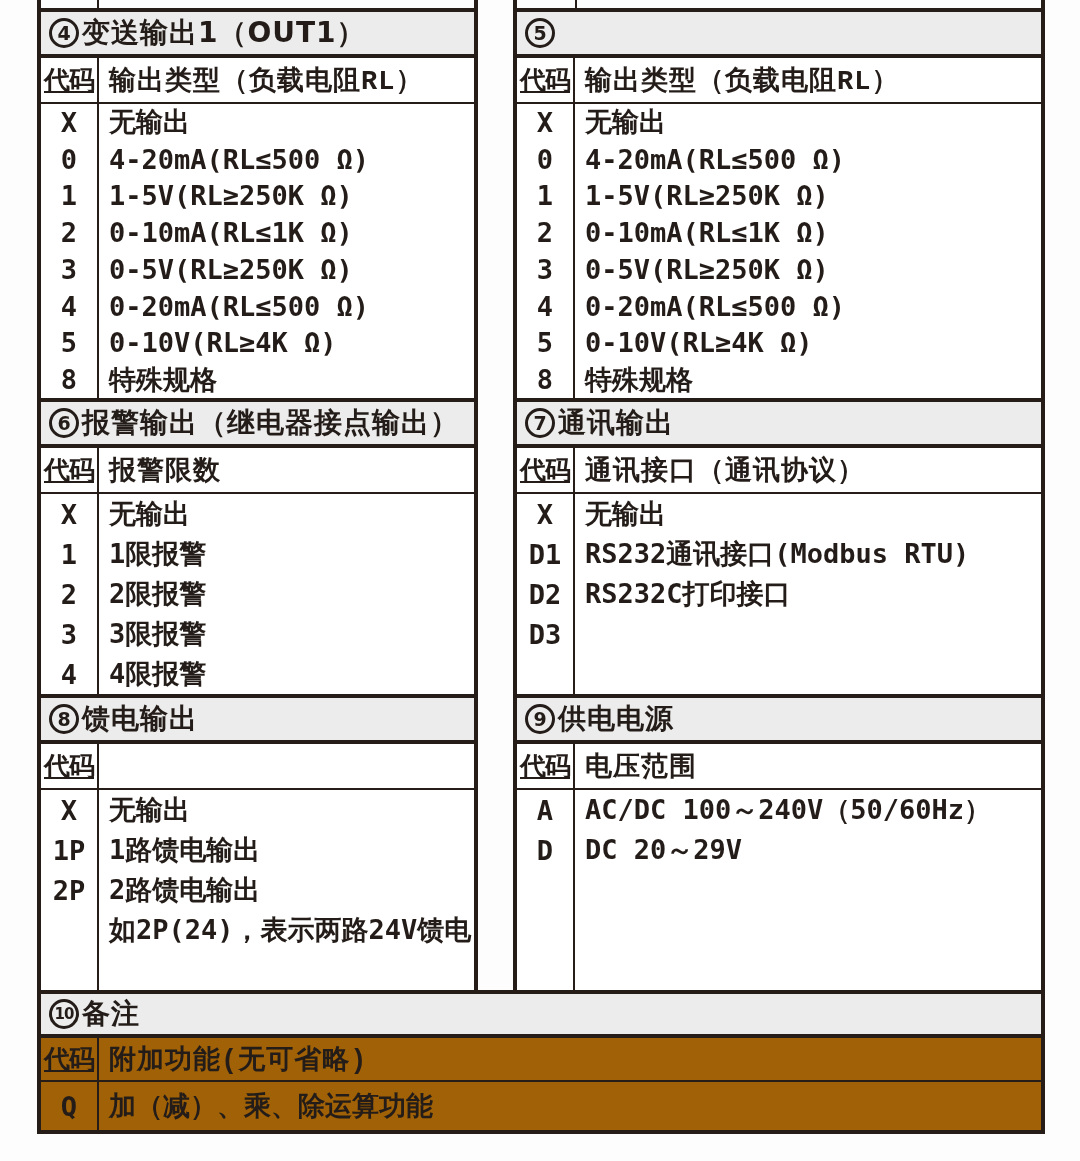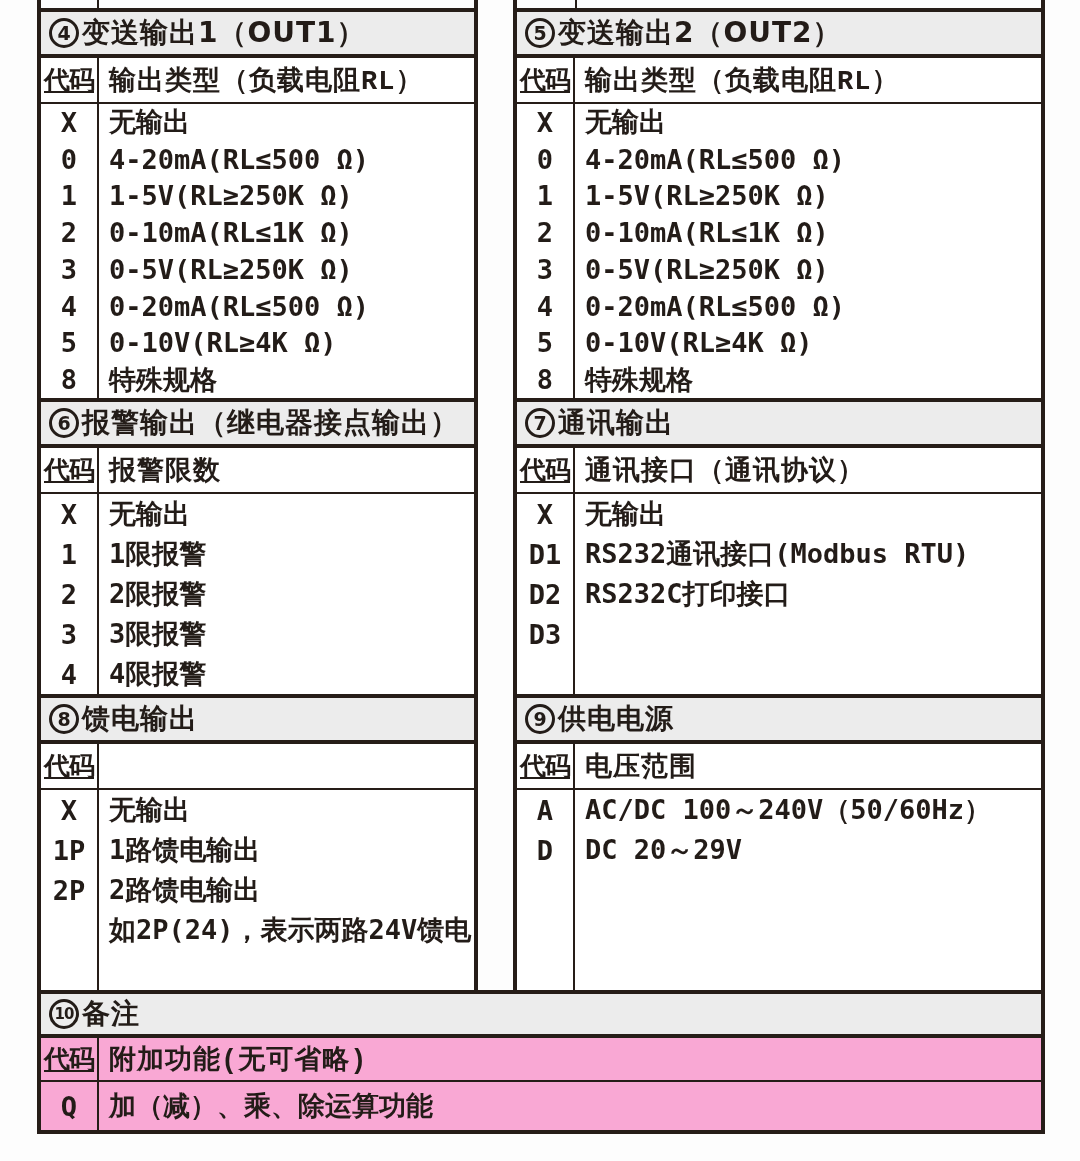--- a/index.html
+++ b/index.html
@@ -46,21 +46,21 @@
   .desc-h { flex:1; display:flex; align-items:center; padding-left:10px; white-space:nowrap; overflow:hidden; letter-spacing:1px;font-family:Liberation Mono, monospace; }
 
   .body { display:flex; }
   .p0 .body { height:294px; --lh:36.75px; }
   .p1 .body, .p2 .body { height:200px; --lh:40px; }
   .codes { width:58px; border-right:2px solid var(--bd); }
   .descs { flex:1; padding-left:10px; overflow:hidden;border-radius:12px; }
   .line { height:var(--lh); display:flex; align-items:center; font-size:27px; white-space:nowrap; }
   .codes .line { justify-content:center; padding:0 2px; }
 
-  .remark { width:1008px; height:144px; border:4px solid var(--bd); background:#f9a8d4; }
+  .remark { width:1008px; height:144px; border:4px solid var(--bd); background:#a16207; }
   .remark .sec-head { height:44px; }
   .remark .sub-row { height:44px; }
   .remark .body { height:48px; --lh:48px; }
 </style>
 </head>
 <body>
 
 <div class="page">
   <div class="tables">
 
@@ -103,21 +103,20 @@
             <div class="line">0-5V(RL≥250K Ω)</div>
             <div class="line">0-20mA(RL≤500 Ω)</div>
             <div class="line">0-10V(RL≥4K Ω)</div>
             <div class="line">特殊规格</div>
           </div>
         </div>
       </div>
       <div class="half r">
         <div class="sec-head">
           <span class="circ">5</span>
-          <span>变送输出2（OUT2）</span>
         </div>
         <div class="sub-row">
           <div class="code-h">代码</div>
           <div class="desc-h">输出类型（负载电阻RL）</div>
         </div>
         <div class="body">
           <div class="codes">
             <div class="line">X</div>
             <div class="line">0</div>
             <div class="line">1</div>

